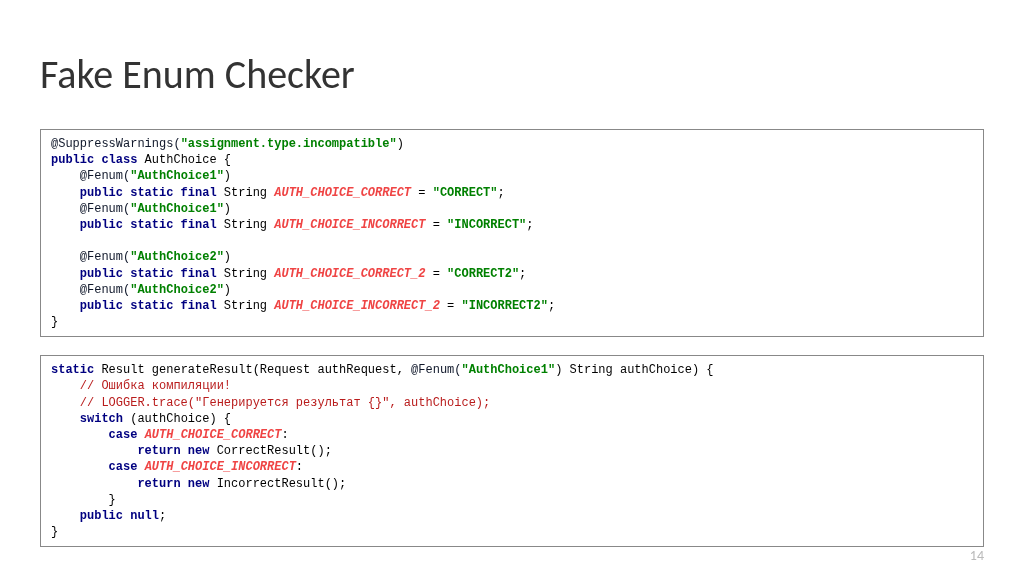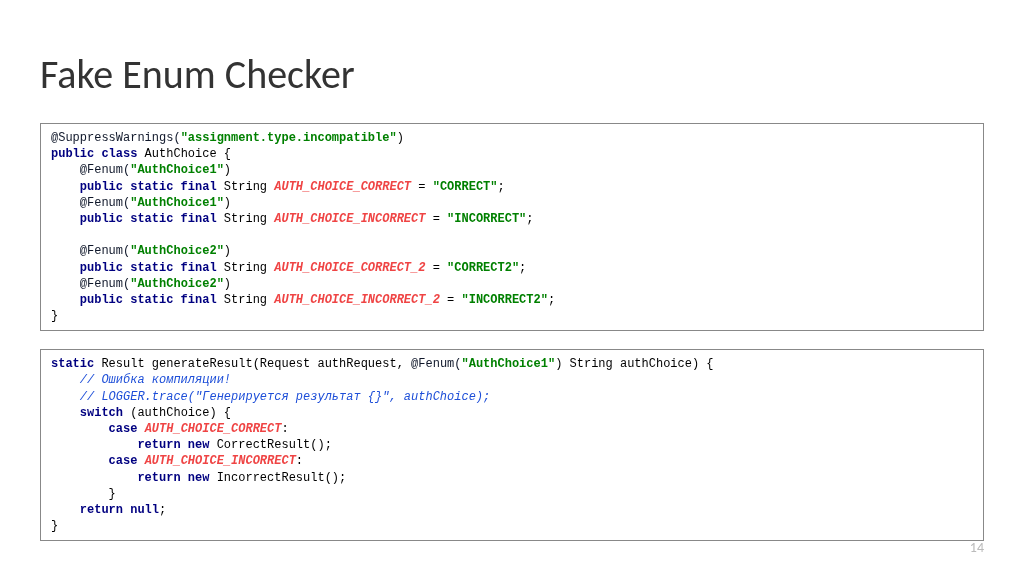--- a/index.html
+++ b/index.html
@@ -8,41 +8,41 @@
     height: 574px;
     background: #fff;
     font-family: Calibri, Arial, sans-serif;
     padding: 50px 40px 20px 40px;
     position: relative;
   }
   h1 {
     font-size: 40px;
     font-weight: 400;
     color: #333;
-    margin-bottom: 24px;
+    margin-bottom: 30px;
   }
   .code-block {
     border: 1px solid #888;
     padding: 6px 10px;
     font-family: "Courier New", Courier, monospace;
     font-size: 12px;
     line-height: 1.35;
     white-space: pre;
     color: #000;
     margin-bottom: 18px;
     background: #fff;
   }
   .kw { color: #000080; font-weight: bold; }
   .ann { color: #0f172a; }
   .str { color: #008000; font-weight: bold; }
   .ident { color: #ef4444; font-style: italic; font-weight: bold; }
-  .comment { color: #1d4ed8; font-style: italic; }
+  .comment { color: #b91c1c; }
   .page-number {
     position: absolute;
-    bottom: 18px;
+    bottom: 10px;
     right: 40px;
     color: #bbb;
     font-size: 14px;
   }
 </style>
 </head>
 <body>
 
 <h1>Fake Enum Checker</h1>
 
@@ -61,16 +61,16 @@
 
 <div class="code-block"><span class="kw">static</span><span> Result generateResult(Request authRequest, </span><span class="ann">@Fenum(</span><span class="str">"AuthChoice1"</span><span>)</span><span> String authChoice) {</span>
 <span class="comment">    // Ошибка компиляции!</span>
 <span class="comment">    // LOGGER.trace("Генерируется результат {}", authChoice);</span>
 <span class="kw">    switch</span><span> (authChoice) {</span>
 <span class="kw">        case </span><span class="ident">AUTH_CHOICE_CORRECT</span><span>:</span>
 <span class="kw">            return new</span><span> CorrectResult();</span>
 <span class="kw">        case </span><span class="ident">AUTH_CHOICE_INCORRECT</span><span>:</span>
 <span class="kw">            return new</span><span> IncorrectResult();</span>
 <span>        }</span>
-<span class="kw">    return null</span><span>;</span>
+<span class="kw">    public null</span><span>;</span>
 <span>}</span></div>
 
 <div class="page-number">14</div>
 
 </body></html>

